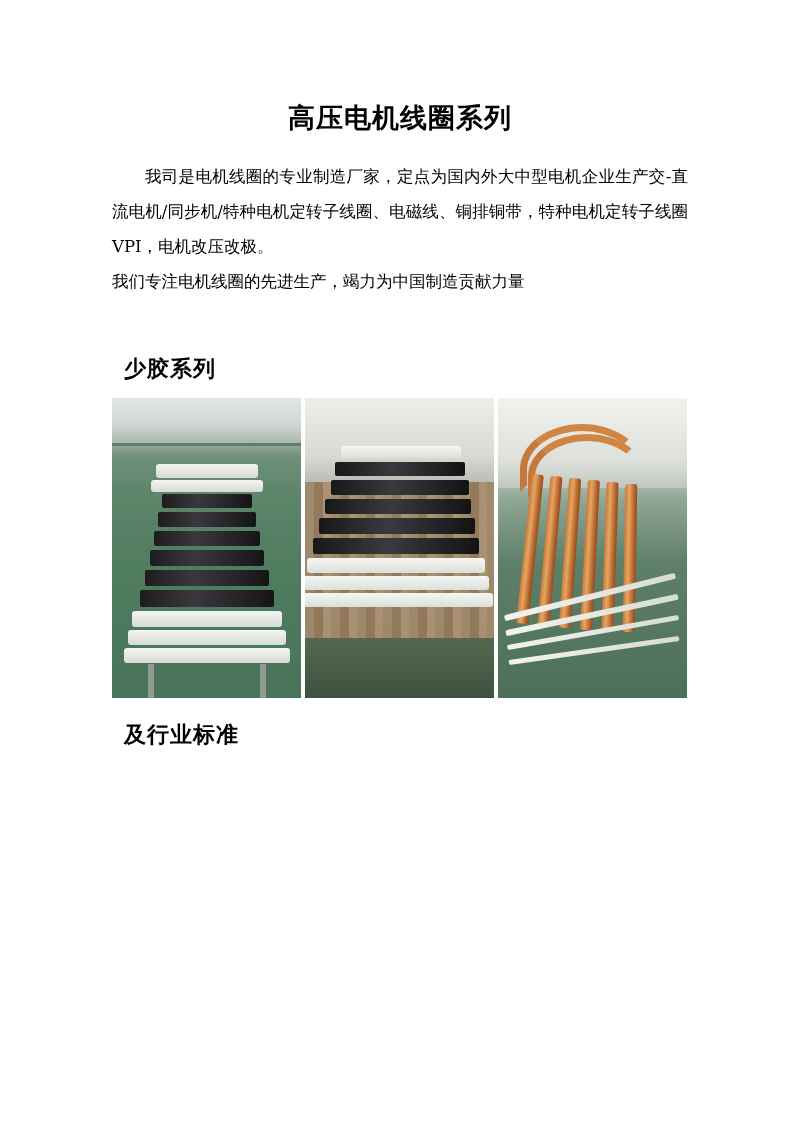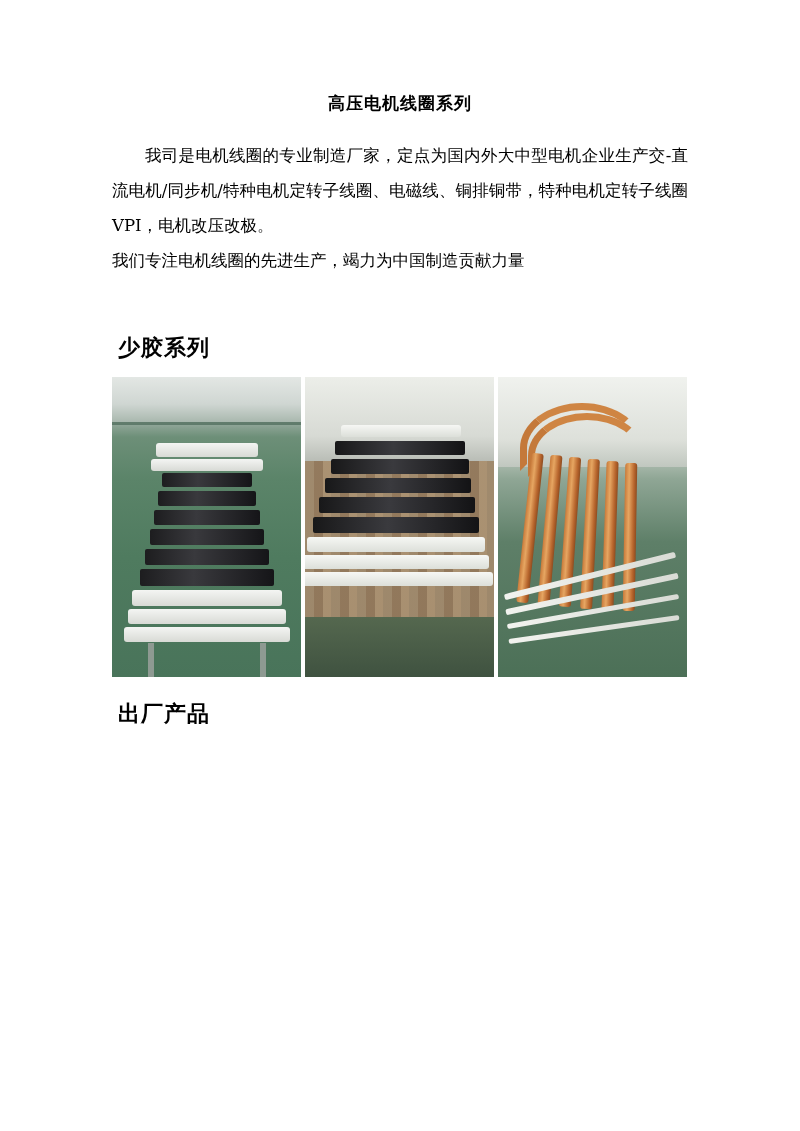--- a/index.html
+++ b/index.html
@@ -17,42 +17,42 @@
   .page {
     position: relative;
     width: 800px;
     height: 1131px;
     background: #ffffff;
     box-sizing: border-box;
     padding: 0 112px;
   }
   .doc-title {
     text-align: center;
-    font-size: 17px;
+    font-size: 27px;
     font-weight: 600;
     letter-spacing: 1px;
-    margin: 4px;
+    margin: 12px;
     padding-top: 88px;
     font-family: "DejaVu Serif", "Liberation Serif", serif;
   }
   .body-block {
     margin-top: 24px;
     font-size: 16.5px;
     line-height: 2.12;
     text-align: justify;
     font-family: "DejaVu Serif", "Liberation Serif", serif;
   }
   .para {
     margin: 0;
   }
   .para.indent {
     text-indent: 2em;
   }
   .section-heading {
-    margin: 6px;
+    margin: 12px;
     font-size: 22px;
     font-weight: 600;
     font-family: Liberation Serif, serif;
     letter-spacing: 1px;
   }
   .heading-shao {
     margin-top: 54px;
     margin-bottom: 14px;
   }
   .heading-duo {
@@ -219,15 +219,15 @@
       <div class="copper" style="left:106px; top:84px; width:12px; height:150px; transform:rotate(2deg);"></div>
       <div class="copper" style="left:126px; top:86px; width:12px; height:148px; transform:rotate(1deg);"></div>
       <div class="white-wire" style="left:4px; top:196px; width:176px; height:6px; transform:rotate(-14deg);"></div>
       <div class="white-wire" style="left:6px; top:214px; width:176px; height:6px; transform:rotate(-12deg);"></div>
       <div class="white-wire" style="left:8px; top:232px; width:174px; height:5px; transform:rotate(-10deg);"></div>
       <div class="white-wire" style="left:10px; top:250px; width:172px; height:5px; transform:rotate(-8deg);"></div>
     </div>
 
   </div>
 
-  <h2 class="section-heading heading-duo">出厂产品</h2>
+  <h2 class="section-heading heading-duo">及行业标准</h2>
 
 </div>
 
 </body></html>

